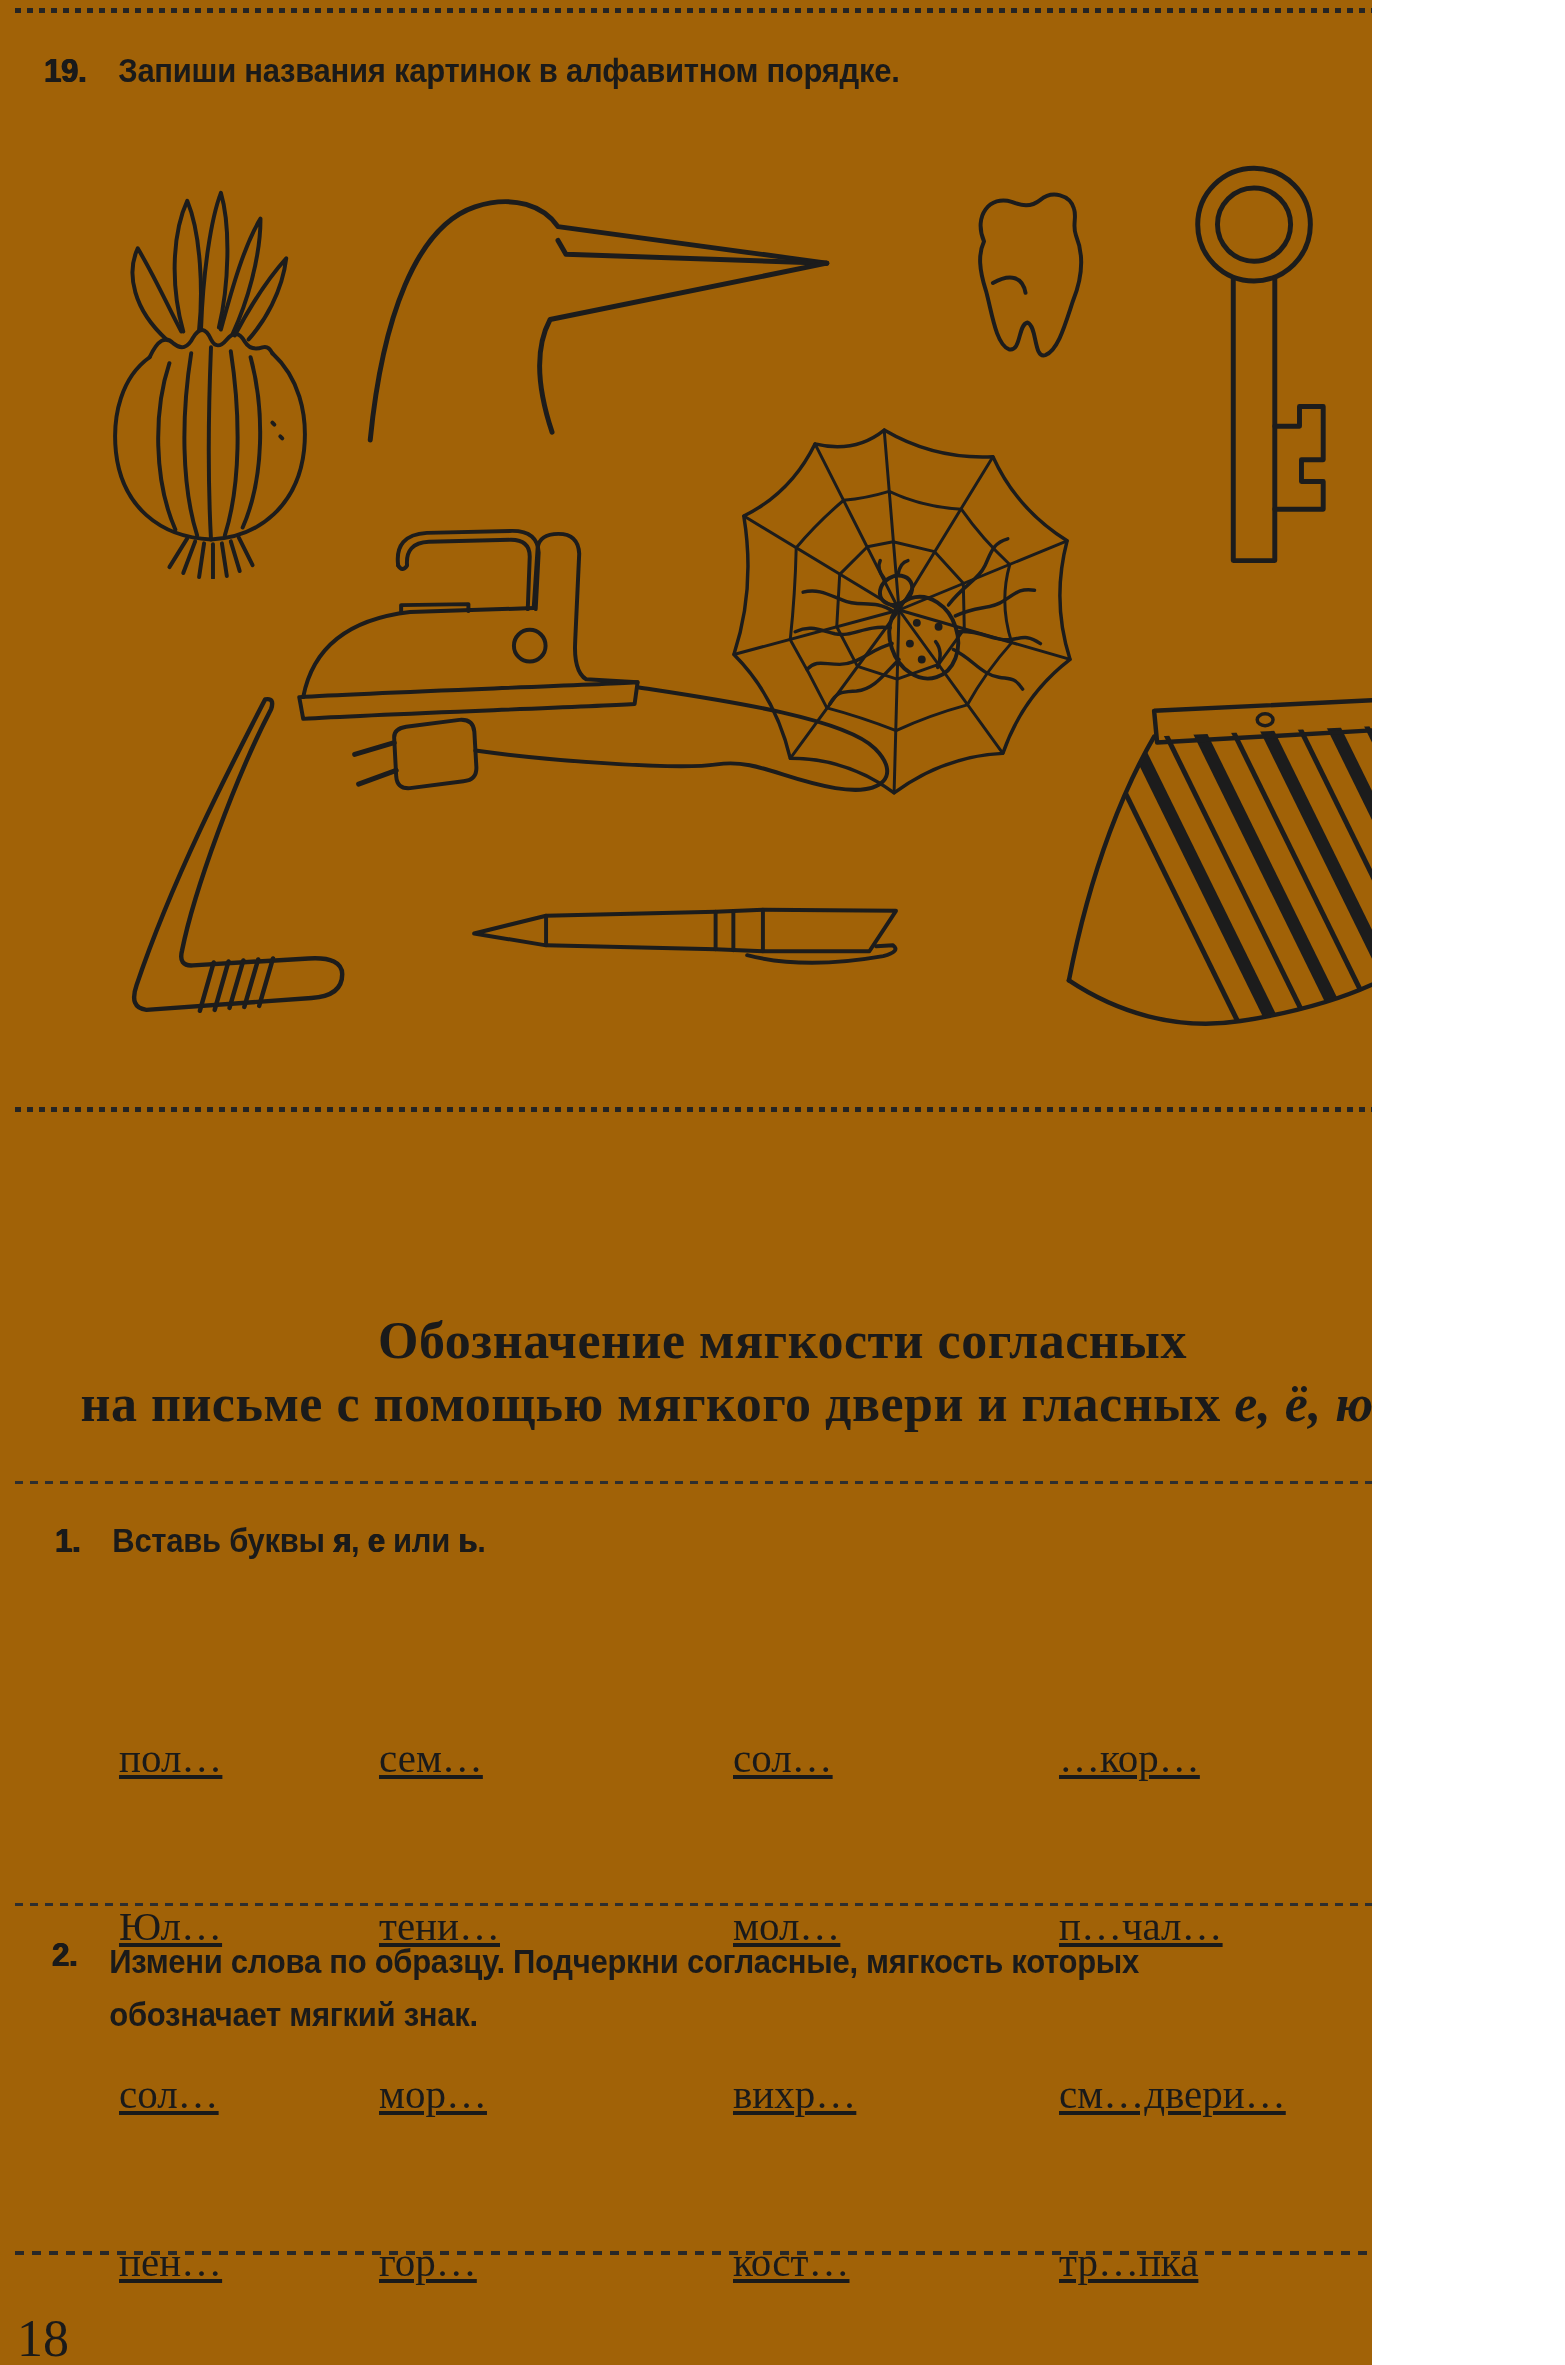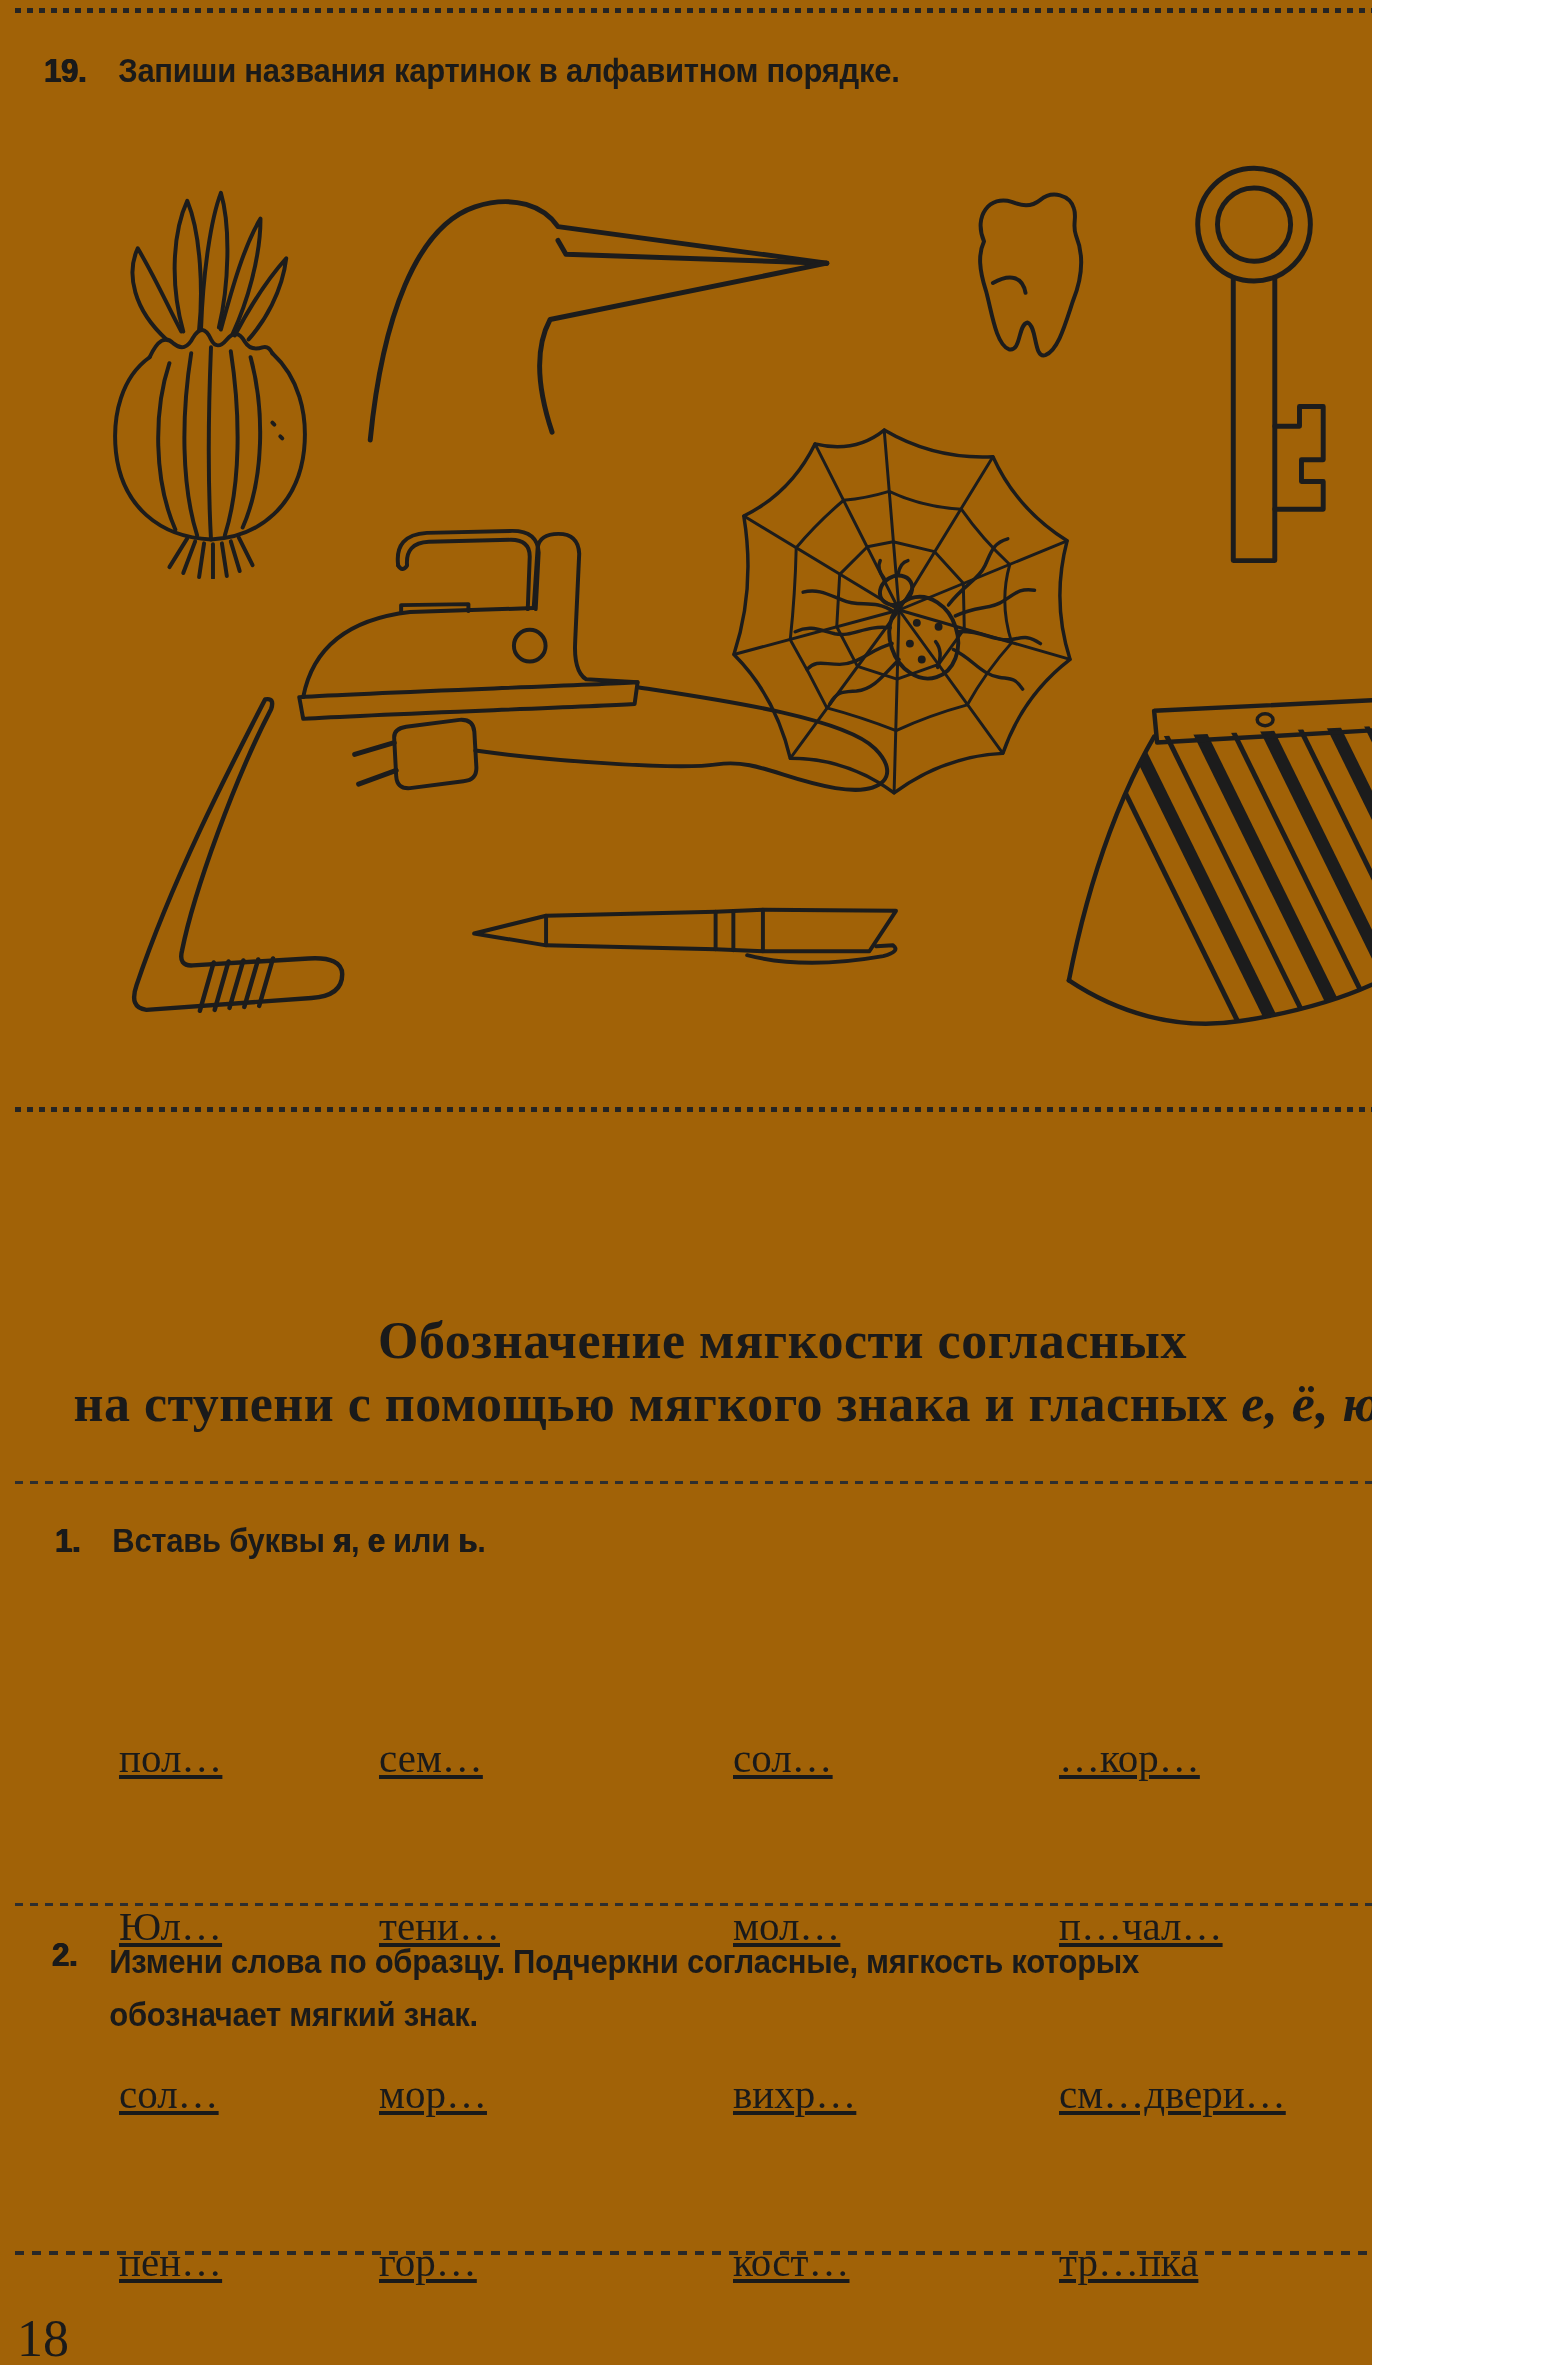--- a/index.html
+++ b/index.html
@@ -237,21 +237,21 @@
         <path d="M250,13 L250,51"></path>
         <path d="M268,13 L268,52"></path>
         <path d="M298,11 L298,53"></path>
         <path d="M282,57 Q340,72 420,58 Q438,53 430,47 L413,48"></path>
       </g>
     </svg>
   </div>
 
   <div class="sect">
     <span>Обозначение мягкости согласных</span><br>
-    <span>на ступени с помощью мягкого знака и гласных </span><i>е, ё, ю, я, и</i>
+    <span>на письме с помощью мягкого двери и гласных </span><i>е, ё, ю, я, и</i>
   </div>
 
   <div class="exhead" style="top:1521px;left:55px">
     <span class="num xb">1.</span>
     <span><span>Вставь буквы </span><span class="xb">я</span><span>, </span><span class="xb">е</span><span> или </span><span class="xb">ь</span><span>.</span></span>
   </div>
 
   <div class="word-col" style="left:119px">
     <span>пол…</span>
     <span>Юл…</span>

